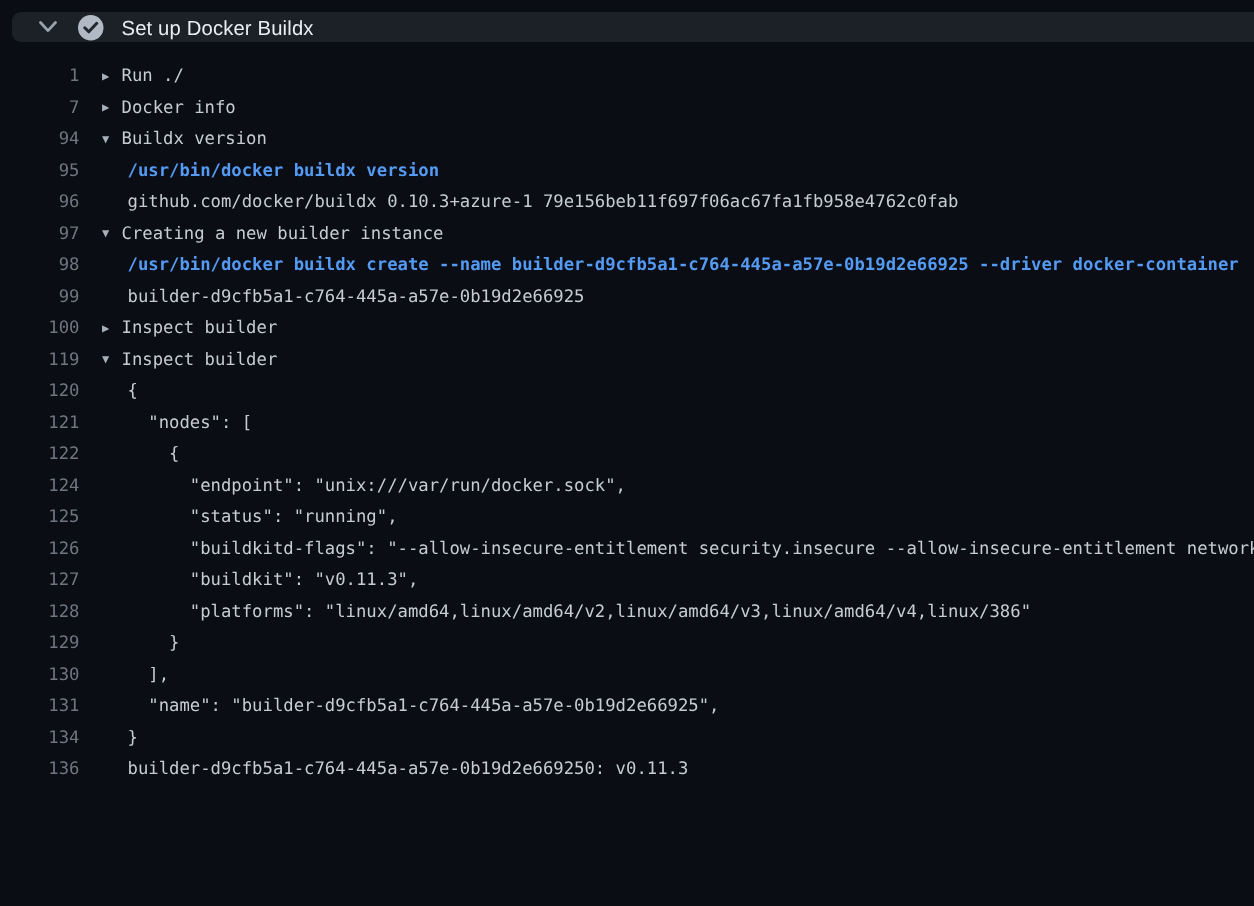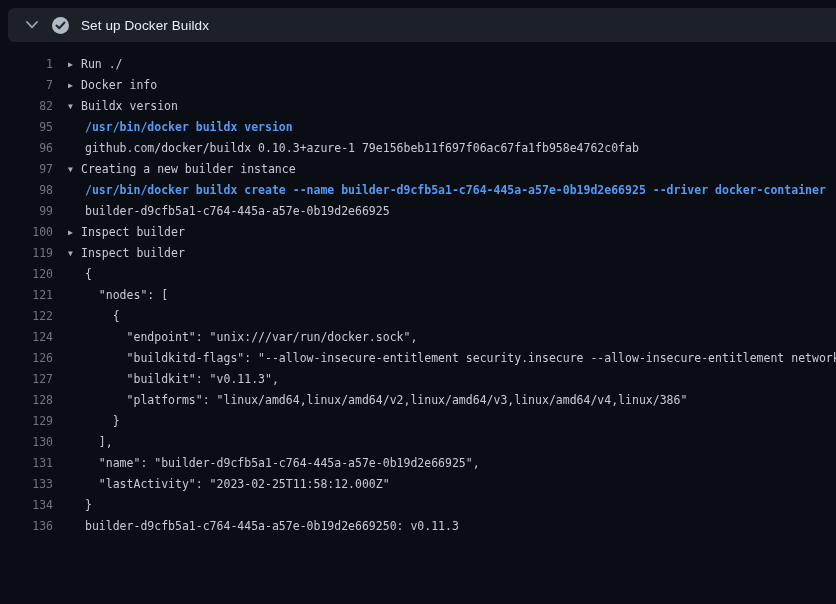--- a/index.html
+++ b/index.html
@@ -7,21 +7,21 @@
     padding: 0;
     background: #0a0d13;
     width: 836px;
     height: 604px;
     overflow: hidden;
   }
   * { box-sizing: border-box; }
 
   .step-header {
     margin: 8px 0 0 8px;
-    height: 34px;
+    height: 20px;
     background: #1c2128;
     border-radius: 6px 0 0 6px;
     display: flex;
     align-items: center;
     padding-left: 10px;
     cursor: pointer;
   }
   .chevron-wrap {
     width: 28px;
     display: flex;
@@ -103,34 +103,34 @@
     <svg width="11" height="9" viewBox="0 0 11 9">
       <path d="M1.5 4.5 L4.2 7.2 L9.5 1.5" fill="none" stroke="#22272e" stroke-width="2" stroke-linecap="round" stroke-linejoin="round"></path>
     </svg>
   </span>
   <span class="step-title">Set up Docker Buildx</span>
 </div>
 
 <div class="log-area">
     <div class="log-line"><span class="line-number">1</span><span class="line-content kind-group"><span class="arrow-icon">▶</span><span class="line-text">Run ./</span></span></div>
     <div class="log-line"><span class="line-number">7</span><span class="line-content kind-group"><span class="arrow-icon">▶</span><span class="line-text">Docker info</span></span></div>
-    <div class="log-line"><span class="line-number">82</span><span class="line-content kind-group"><span class="arrow-icon">▼</span><span class="line-text">Buildx version</span></span></div>
+    <div class="log-line"><span class="line-number">94</span><span class="line-content kind-group"><span class="arrow-icon">▼</span><span class="line-text">Buildx version</span></span></div>
     <div class="log-line"><span class="line-number">95</span><span class="line-content kind-command"><span class="line-text">/usr/bin/docker buildx version</span></span></div>
     <div class="log-line"><span class="line-number">96</span><span class="line-content kind-output"><span class="line-text">github.com/docker/buildx 0.10.3+azure-1 79e156beb11f697f06ac67fa1fb958e4762c0fab</span></span></div>
     <div class="log-line"><span class="line-number">97</span><span class="line-content kind-group"><span class="arrow-icon">▼</span><span class="line-text">Creating a new builder instance</span></span></div>
     <div class="log-line"><span class="line-number">98</span><span class="line-content kind-command"><span class="line-text">/usr/bin/docker buildx create --name builder-d9cfb5a1-c764-445a-a57e-0b19d2e66925 --driver docker-container</span></span></div>
     <div class="log-line"><span class="line-number">99</span><span class="line-content kind-output"><span class="line-text">builder-d9cfb5a1-c764-445a-a57e-0b19d2e66925</span></span></div>
     <div class="log-line"><span class="line-number">100</span><span class="line-content kind-group"><span class="arrow-icon">▶</span><span class="line-text">Inspect builder</span></span></div>
     <div class="log-line"><span class="line-number">119</span><span class="line-content kind-group"><span class="arrow-icon">▼</span><span class="line-text">Inspect builder</span></span></div>
     <div class="log-line"><span class="line-number">120</span><span class="line-content kind-output"><span class="line-text">{</span></span></div>
     <div class="log-line"><span class="line-number">121</span><span class="line-content kind-output"><span class="line-text">  "nodes": [</span></span></div>
     <div class="log-line"><span class="line-number">122</span><span class="line-content kind-output"><span class="line-text">    {</span></span></div>
     <div class="log-line"><span class="line-number">124</span><span class="line-content kind-output"><span class="line-text">      "endpoint": "unix:///var/run/docker.sock",</span></span></div>
+    <div class="log-line"><span class="line-number">125</span><span class="line-content kind-output"><span class="line-text">      "status": "running",</span></span></div>
     <div class="log-line"><span class="line-number">126</span><span class="line-content kind-output"><span class="line-text">      "buildkitd-flags": "--allow-insecure-entitlement security.insecure --allow-insecure-entitlement network.host",</span></span></div>
     <div class="log-line"><span class="line-number">127</span><span class="line-content kind-output"><span class="line-text">      "buildkit": "v0.11.3",</span></span></div>
     <div class="log-line"><span class="line-number">128</span><span class="line-content kind-output"><span class="line-text">      "platforms": "linux/amd64,linux/amd64/v2,linux/amd64/v3,linux/amd64/v4,linux/386"</span></span></div>
     <div class="log-line"><span class="line-number">129</span><span class="line-content kind-output"><span class="line-text">    }</span></span></div>
     <div class="log-line"><span class="line-number">130</span><span class="line-content kind-output"><span class="line-text">  ],</span></span></div>
     <div class="log-line"><span class="line-number">131</span><span class="line-content kind-output"><span class="line-text">  "name": "builder-d9cfb5a1-c764-445a-a57e-0b19d2e66925",</span></span></div>
-    <div class="log-line"><span class="line-number">133</span><span class="line-content kind-output"><span class="line-text">  "lastActivity": "2023-02-25T11:58:12.000Z"</span></span></div>
     <div class="log-line"><span class="line-number">134</span><span class="line-content kind-output"><span class="line-text">}</span></span></div>
     <div class="log-line"><span class="line-number">136</span><span class="line-content kind-output"><span class="line-text">builder-d9cfb5a1-c764-445a-a57e-0b19d2e669250: v0.11.3</span></span></div>
   </div>
 
 </body></html>

